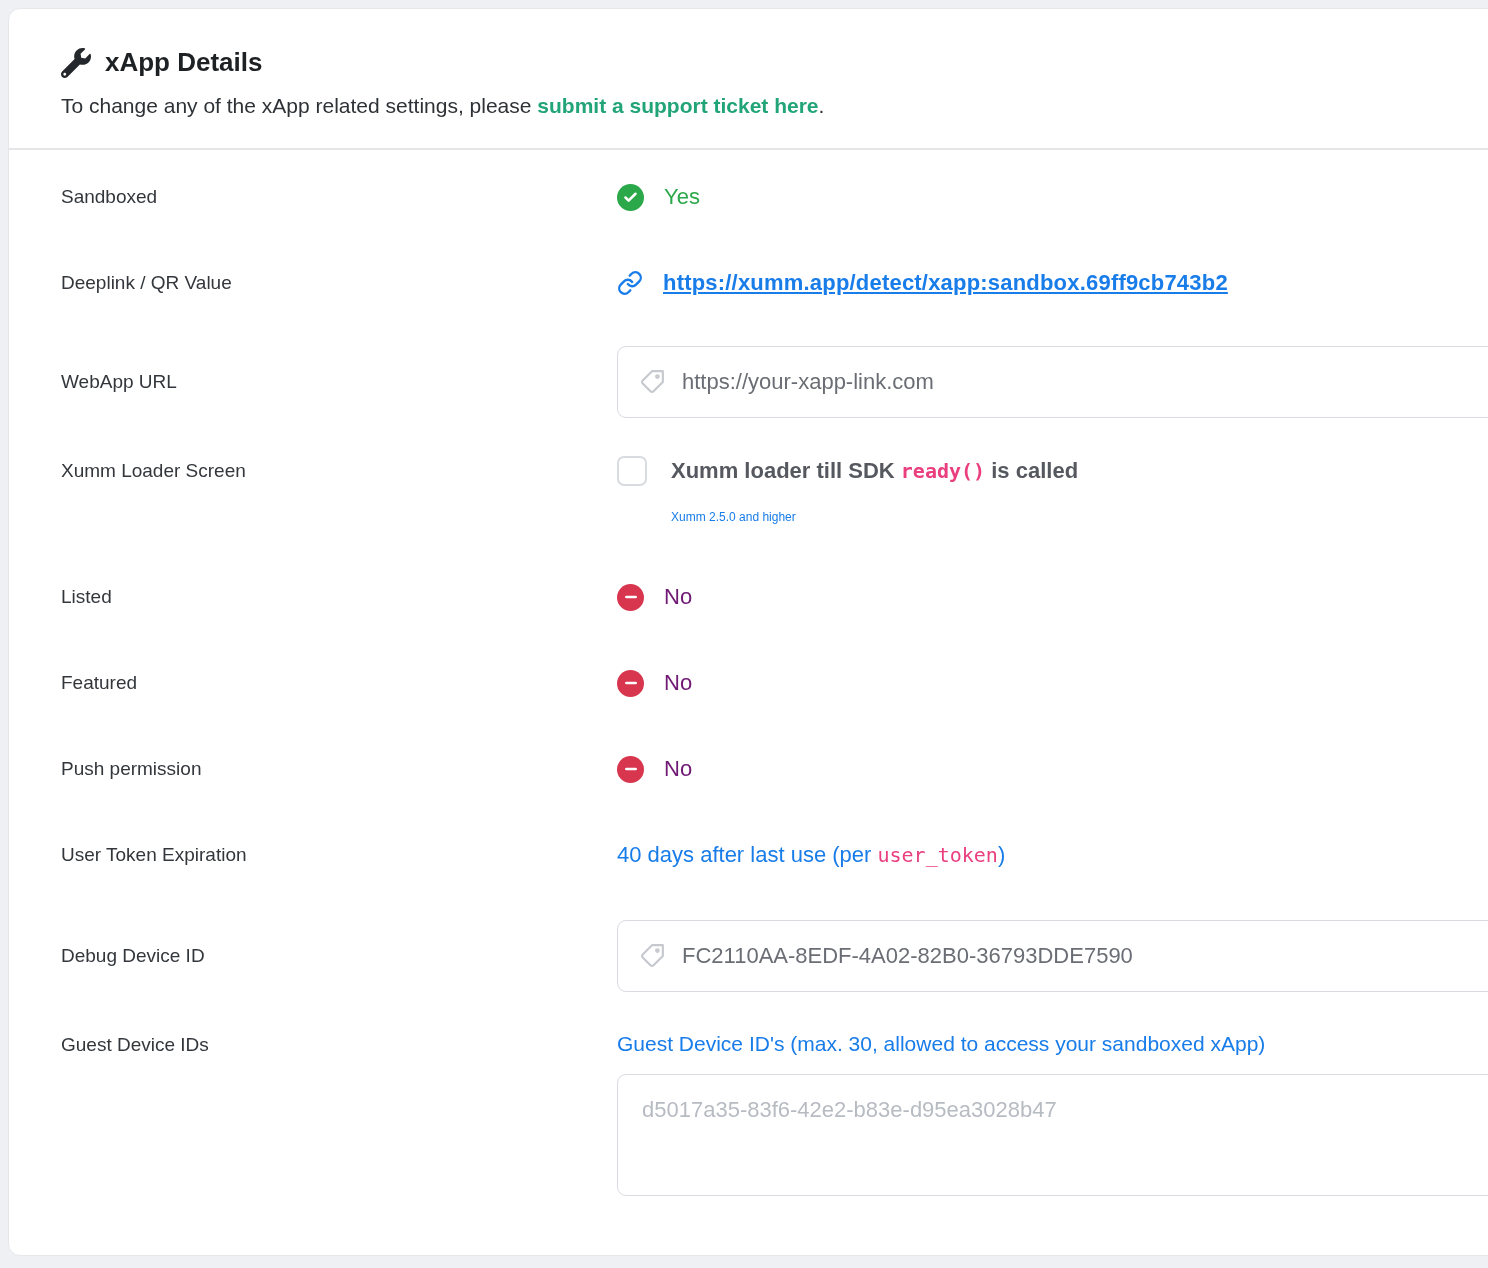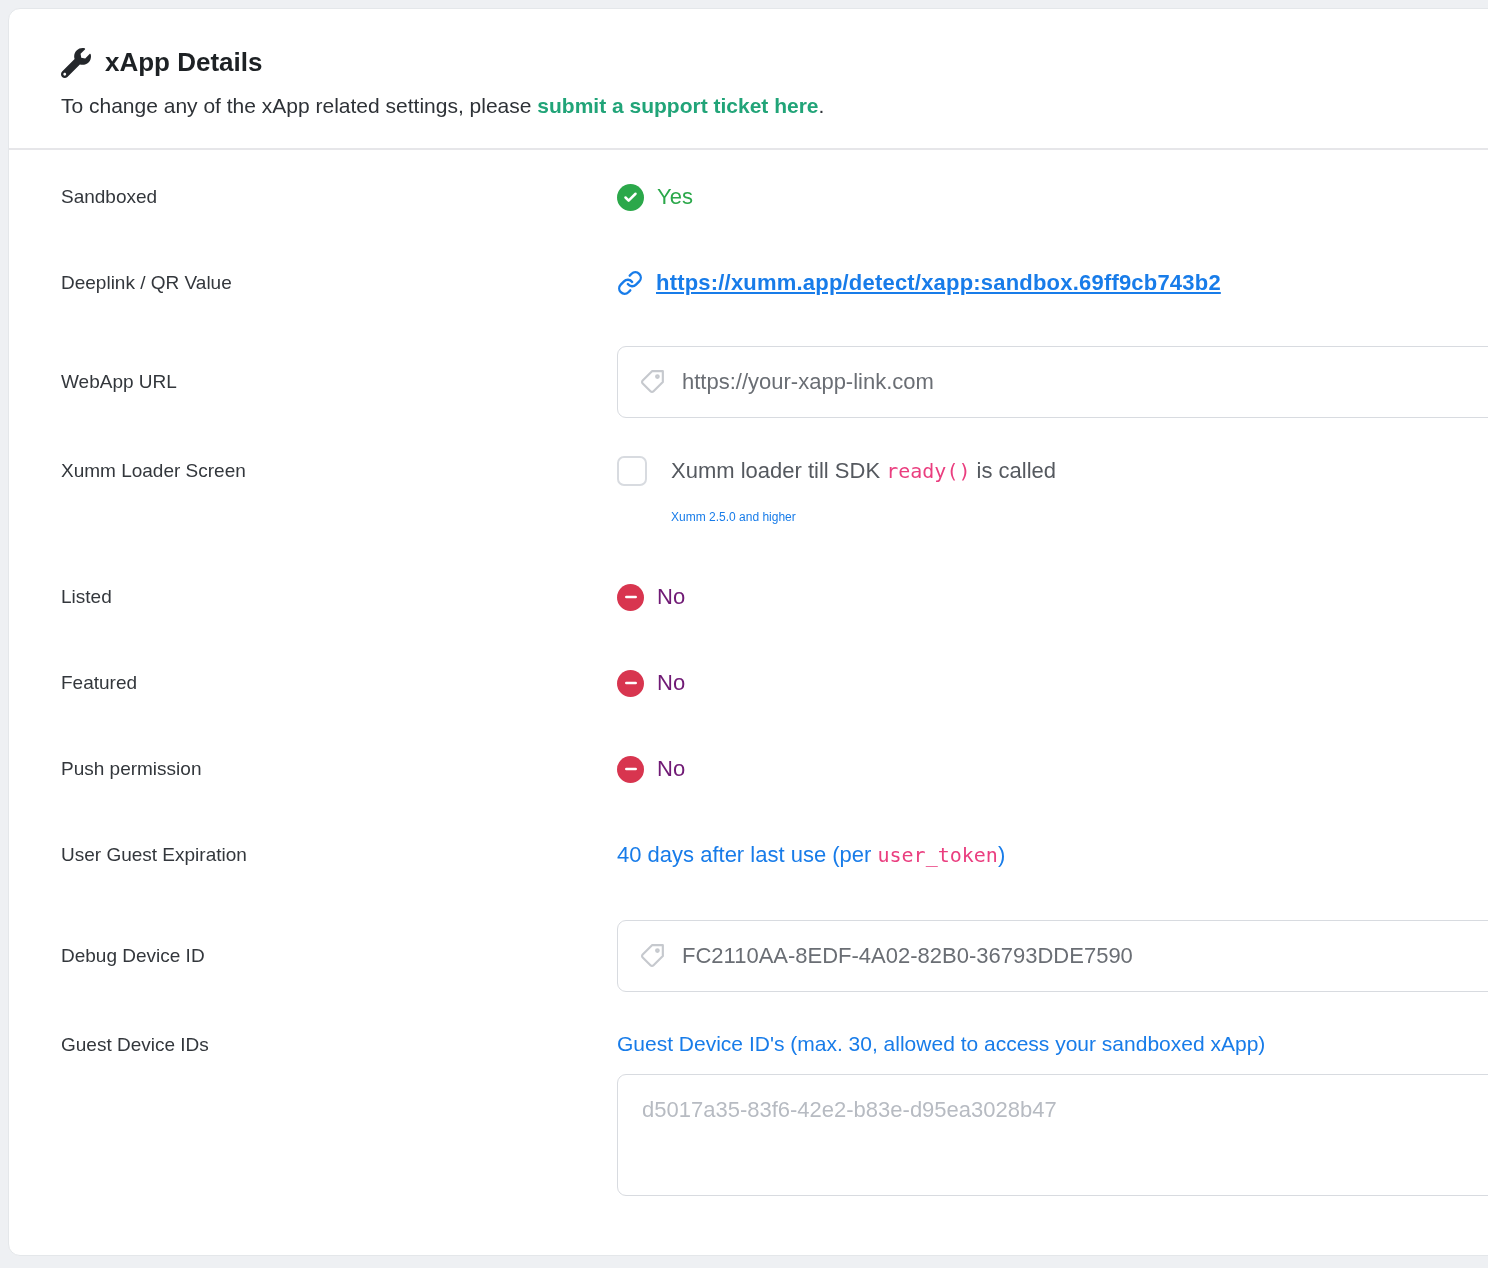--- a/index.html
+++ b/index.html
@@ -37,21 +37,21 @@
   
   .form-body { padding: 32px 0 36px 52px; }
   .row { display: flex; align-items: center; margin-bottom: 56px; }
   .row.top-align { align-items: flex-start; }
   .row:last-child { margin-bottom: 0; }
   .flabel {
     flex: none; width: 556px;
     font-size: 19px; color: #33373c;
     line-height: 30px;
   }
-  .fvalue { display: flex; align-items: center; gap: 13px; }
+  .fvalue { display: flex; align-items: center; gap: 20px; }
   .fvalue-col { display: flex; flex-direction: column; }
   
   .badge {
     width: 27px; height: 27px; border-radius: 50%;
     display: flex; align-items: center; justify-content: center;
     flex: none;
   }
   .badge.green { background: #2ba84a; }
   .badge.red   { background: #d8354f; }
   .status-text { font-size: 22px; }
@@ -74,21 +74,21 @@
     font-size: 22px; color: #6a6e74;
     padding: 0 20px 0 64px;
     outline: none;
   }
   .tag-icon {
     position: absolute; left: 22px; top: 50%;
     transform: translateY(-50%) scaleX(-1);
     width: 26px; height: 26px; pointer-events: none;
   }
   
-  .cb-line { display: flex; align-items: center; gap: 24px; }
+  .cb-line { display: flex; align-items: center; gap: 24px; font-weight: bold; }
   .checkbox {
     width: 30px; height: 30px; flex: none;
     border: 2px solid #d8dbe0; border-radius: 7px;
     background: #fff; box-sizing: border-box; cursor: pointer;
   }
   .cb-label { font-size: 22px; color: #55595f; }
   .code-pink {
     font-family: "DejaVu Sans Mono", monospace;
     font-size: 20px; color: #ea3e7f;
   }
@@ -219,21 +219,21 @@
         <span class="badge red">
           <svg width="14" height="14" viewBox="0 0 24 24" fill="none" stroke="#ffffff" stroke-width="4.5" stroke-linecap="round">
               <line x1="4" y1="12" x2="20" y2="12"></line>
             </svg>
         </span>
         <span class="status-text no">No</span>
       </div>
     </div>
 
     <div class="row r-token">
-      <div class="flabel">User Guest Expiration</div>
+      <div class="flabel">User Token Expiration</div>
       <div class="fvalue">
         <span class="token-text"><span>40 days after last use (per </span><span class="code-pink">user_token</span><span>)</span></span>
       </div>
     </div>
 
     <div class="row r-debug">
       <div class="flabel">Debug Device ID</div>
       <div class="input-wrap">
         <span class="tag-icon">
           <svg width="26" height="26" viewBox="0 0 24 24" fill="none" stroke="#c6c9ce" stroke-width="2" stroke-linecap="round" stroke-linejoin="round">

